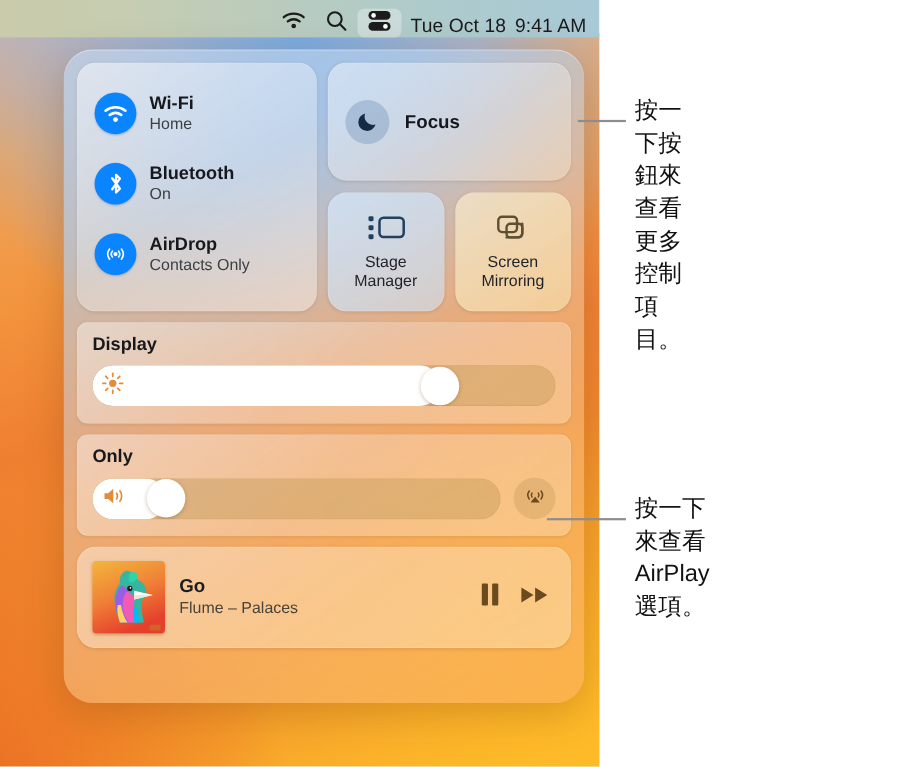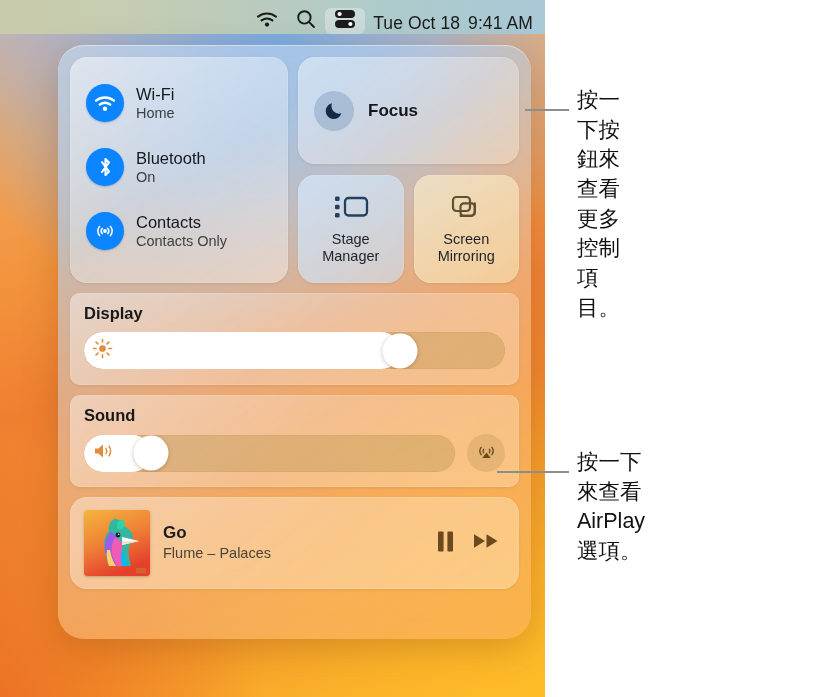--- a/index.html
+++ b/index.html
@@ -78,21 +78,21 @@
     box-shadow: 0 1px 3px rgba(90,60,20,.13), 0 0 0 .5px rgba(255,255,255,.28) inset;
   }
   .conn { width: 220px; padding: 14px 0 0 0; }
   .conn-item { display: flex; align-items: center; gap: 12px; padding: 0 0 0 16px; height: 64px; }
   .conn-icon {
     width: 38px; height: 38px; border-radius: 50%; background: #0a84ff;
     display: flex; align-items: center; justify-content: center; flex: 0 0 38px;
     box-shadow: 0 1px 2px rgba(0,60,140,.28);
   }
   .conn-text { display: flex; flex-direction: column; justify-content: center; line-height: 1.12; }
-  .conn-title { font-size: 16.5px; font-weight: 400; color: #16181c; }
+  .conn-title { font-size: 16.5px; font-weight: 700; color: #16181c; }
   .conn-sub { font-size: 14.5px; color: #3c4044; margin-top: 1px; }
 
   .right-col { display: flex; flex-direction: column; gap: 11px; width: 221px; }
 
   .focus-tile {
     height: 108px; border-radius: 17px; display: flex; align-items: center; gap: 14px; padding-left: 16px;
     background: linear-gradient(140deg, rgba(255,255,255,.46) 0%, rgba(255,255,255,.30) 60%, rgba(255,246,225,.34) 100%);
     box-shadow: 0 1px 3px rgba(90,60,20,.13), 0 0 0 .5px rgba(255,255,255,.28) inset;
   }
   .focus-circle {
@@ -258,21 +258,21 @@
                 <g fill="none" stroke="#ffffff" stroke-width="1.5" stroke-linecap="round">
                   <path d="M6.6 16.6a7.6 7.6 0 0 1 0-9.2"></path>
                   <path d="M17.4 7.4a7.6 7.6 0 0 1 0 9.2"></path>
                   <path d="M9.2 14.6a4 4 0 0 1 0-5.2"></path>
                   <path d="M14.8 9.4a4 4 0 0 1 0 5.2"></path>
                 </g>
                 <circle cx="12" cy="12" r="1.9" fill="#ffffff"></circle>
               </svg>
             </span>
             <span class="conn-text">
-              <span class="conn-title">Contacts</span>
+              <span class="conn-title">AirDrop</span>
               <span class="conn-sub">Contacts Only</span>
             </span>
           </div>
         </div>
 
         <div class="right-col">
 
           <div class="focus-tile">
             <span class="focus-circle">
               <svg width="21" height="21" viewBox="0 0 21 21">
@@ -332,21 +332,21 @@
                   </g>
                 </svg>
               </span>
             </div>
             <div class="knob" id="display-knob" style="left: 315.75px;"></div>
           </div>
         </div>
       </div>
 
       <div class="slider-card">
-        <div class="slider-title">Sound</div>
+        <div class="slider-title">Only</div>
         <div class="slider-row">
           <div class="track" id="sound-track">
             <div class="fill" id="sound-fill" style="width: 66.78px;">
               <span>
                 <svg width="26" height="20" viewBox="0 0 26 20">
                   <path d="M3 7.4h3.4L11 3.4v13.2L6.4 12.6H3z" fill="#e08d3e"></path>
                   <g fill="none" stroke="#e08d3e" stroke-width="1.5" stroke-linecap="round">
                     <path d="M14 7.4a5 5 0 0 1 0 5.2"></path>
                     <path d="M17 5.2a8.6 8.6 0 0 1 0 9.6"></path>
                   </g>

